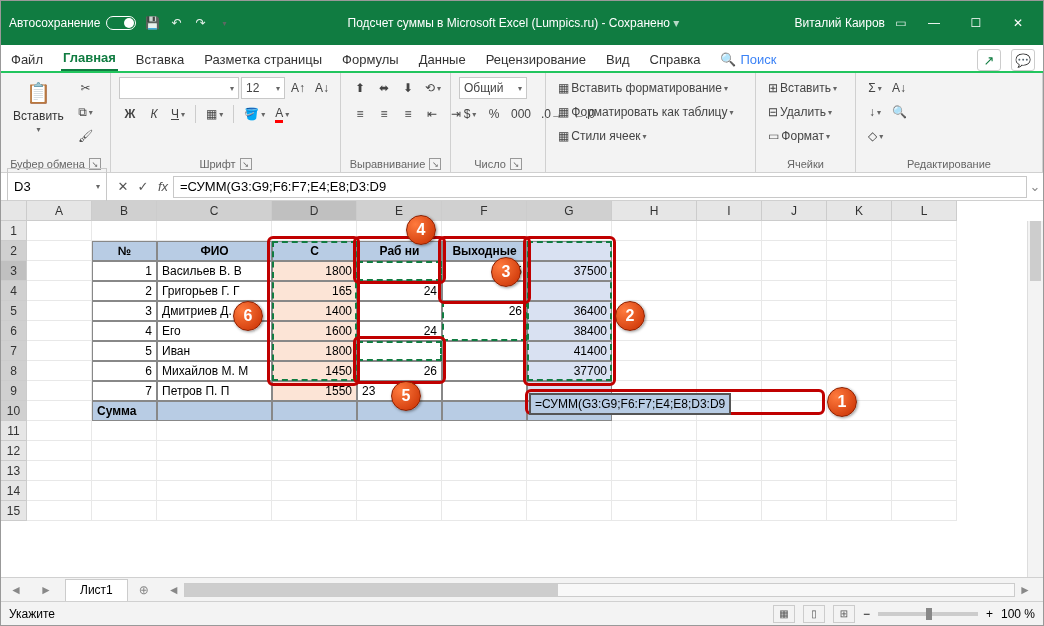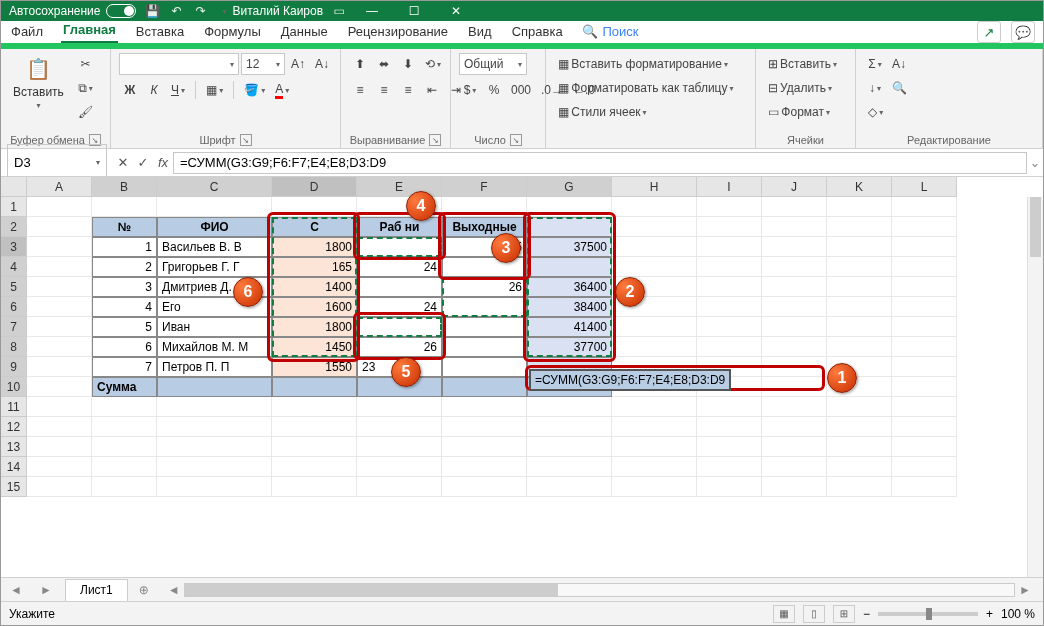--- a/index.html
+++ b/index.html
@@ -1,32 +1,32 @@
 <!DOCTYPE html>
 <html><head>
 <meta charset="utf-8">
 <style>
 * { box-sizing: border-box; margin: 0; padding: 0; font-family: "Segoe UI", Arial, sans-serif; }
 body { background: #f0f0f0; }
 .app { width: 1044px; height: 626px; margin: 0 auto; background: #fff; display: flex; flex-direction: column; border: 1px solid #999; position: relative; }
 
 
-.titlebar { height: 20px; background: #107C41; color: #fff; display: flex; align-items: center; font-size: 12px; padding: 0 8px; }
+.titlebar { height: 44px; background: #107C41; color: #fff; display: flex; align-items: center; font-size: 12px; padding: 0 8px; }
 .titlebar .left { display: flex; align-items: center; gap: 8px; }
 .autosave { display: flex; align-items: center; gap: 6px; }
 .toggle { width: 30px; height: 14px; border: 1px solid #fff; border-radius: 8px; display: flex; align-items: center; padding: 0 1px; }
 .toggle .knob { width: 10px; height: 10px; border-radius: 50%; background: #fff; margin-left: auto; }
 .tb-icon { width: 16px; height: 16px; display: flex; align-items: center; justify-content: center; opacity: .9; }
 .tb-sep { width: 1px; height: 18px; background: rgba(255,255,255,.3); margin: 0 4px; }
 .titlebar .center { flex: 1; text-align: center; }
 .titlebar .right { display: flex; align-items: center; gap: 8px; }
 .win-btn { width: 34px; height: 28px; display: flex; align-items: center; justify-content: center; }
 
 
-.tabs { height: 28px; background: #fff; display: flex; align-items: flex-end; padding: 0 8px; gap: 16px; font-size: 13px; color: #333; border-bottom: 6px solid #22c55e; }
+.tabs { height: 28px; background: #fff; display: flex; align-items: flex-end; padding: 0 8px; gap: 16px; font-size: 13px; color: #333; border-bottom: 2px solid #22c55e; }
 .tab { padding: 4px 2px; cursor: pointer; }
 .tab.active { color: #107C41; border-bottom: 2px solid #107C41; font-weight: 600; }
 .tabs .right { margin-left: auto; display: flex; align-items: center; gap: 10px; }
 .share-btn { width: 24px; height: 22px; border: 1px solid #ccc; border-radius: 3px; display: flex; align-items: center; justify-content: center; color: #107C41; }
 
 
 .ribbon { height: 100px; background: #f3f3f3; display: flex; border-bottom: 1px solid #d0d0d0; }
 .group { border-right: 1px solid #d0d0d0; padding: 4px 8px 2px; display: flex; flex-direction: column; }
 .group .body { flex: 1; display: flex; gap: 6px; align-items: flex-start; }
 .group .label { font-size: 11px; color: #666; text-align: center; padding-top: 2px; display: flex; align-items: center; justify-content: center; gap: 4px; }
@@ -98,33 +98,40 @@
         <span>Автосохранение</span>
         <div class="toggle">
             <div class="knob"></div>
           </div>
       </div>
       <div class="tb-icon">💾</div>
       <div class="tb-icon">↶</div>
       <div class="tb-icon">↷</div>
       <div class="tb-icon caret">▾</div>
     </div>
+    <div class="center">
+      <span>Подсчет суммы в Microsoft Excel (Lumpics.ru)</span>
+      <span> - </span>
+      <span>Сохранено</span>
+      <span style="color:rgba(255,255,255,.7)"> ▾</span>
+    </div>
     <div class="right">
       <span>Виталий Каиров</span>
       <div class="tb-icon">▭</div>
       <div class="win-btn">—</div>
       <div class="win-btn">☐</div>
       <div class="win-btn">✕</div>
     </div>
   </div>
 
   <div class="tabs">
     <div class="tab">Файл</div>
     <div class="tab active">Главная</div>
     <div class="tab">Вставка</div>
+    <div class="tab">Разметка страницы</div>
     <div class="tab">Формулы</div>
     <div class="tab">Данные</div>
     <div class="tab">Рецензирование</div>
     <div class="tab">Вид</div>
     <div class="tab">Справка</div>
     <div class="tab" style="color:#3b82f6">🔍 <span>Поиск</span></div>
     <div class="right">
       <div class="share-btn">↗</div>
       <div class="share-btn">💬</div>
     </div>

